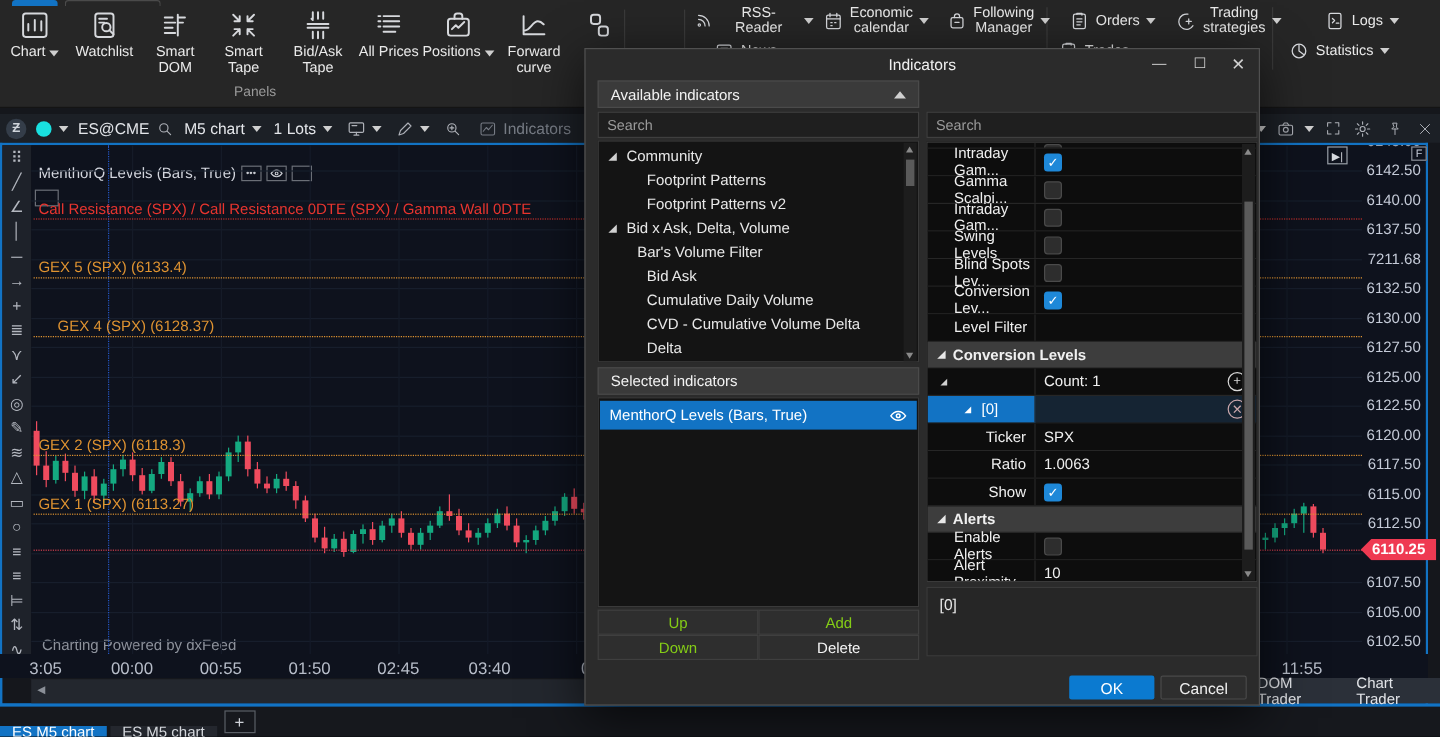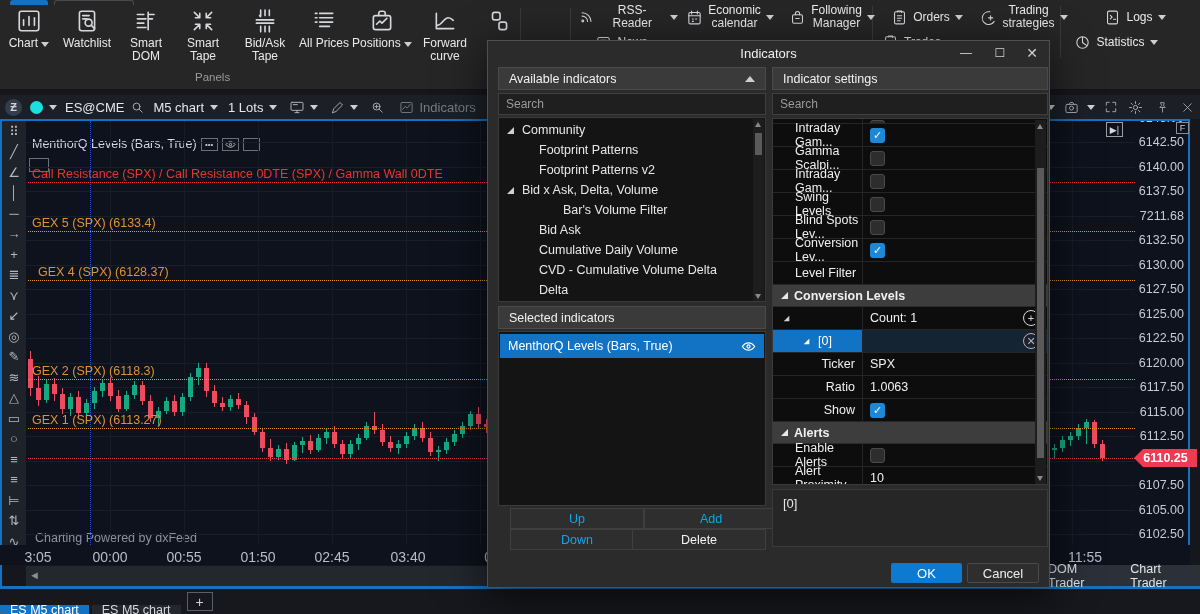--- a/index.html
+++ b/index.html
@@ -83,21 +83,21 @@
   .panel-hdr { position:absolute; background:#3a3a3a; border:1px solid #4a4a4a; color:#f2f2f2; font-size:12.5px; display:flex; align-items:center; padding:0 10px; }
   .searchbox { position:absolute; background:#1f1f1f; border:1px solid #3f3f3f; color:#9a9a9a; font-size:12px; display:flex; align-items:center; padding:0 7px; }
   .listpane { position:absolute; background:#141414; border:1px solid #3a3a3a; overflow:hidden; }
   .tree-row { position:absolute; left:0; width:100%; height:20px; display:flex; align-items:center; color:#e8e8e8; font-size:12.5px; }
   .tri-exp { width:0; height:0; border-left:7px solid transparent; border-bottom:7px solid #d0d0d0; margin-right:8px; }
   .vscroll { position:absolute; width:11px; background:#1d1d1d; }
   .vs-thumb { position:absolute; left:2px; width:7px; background:#5a5a5a; }
   .vs-arr { position:absolute; left:2px; width:0; height:0; }
   .sel-row { position:absolute; left:1px; right:1px; height:24px; background:#1273c4; color:#fff; font-size:12.5px; display:flex; align-items:center; padding:0 8px; }
   .lbtn { position:absolute; background:#2e2e2e; border:1px solid #3f3f3f; display:flex; align-items:center; justify-content:center; font-size:12.5px; }
-  .lbtn.dis { color:#0ea5e9;margin-left:12px; } .lbtn.en { color:#f5f5f5; }
+  .lbtn.dis { color:#84cc16; } .lbtn.en { color:#f5f5f5; }
   .set-row { position:absolute; left:0; width:100%; display:flex; align-items:center; border-bottom:1px solid #262626; background:#0d0d0d; color:#f0f0f0; font-size:12.5px; }
   .set-row .lcell { width:90px; align-self:stretch; display:flex; align-items:center; border-right:1px solid #262626; }
   .set-row .vcell { flex:1; align-self:stretch; display:flex; align-items:center; padding-left:7px; position:relative; }
   .set-section { background:#3d3d3d; font-weight:bold; border-bottom:1px solid #2b2b2b; }
   .cb { width:15px; height:15px; border-radius:3px; }
   .cb.on { background:#1e88d8; display:flex; align-items:center; justify-content:center; color:#fff; font-size:11px; }
   .cb.off { background:#2d2d2d; border:1px solid #4a4a4a; }
   .circle-ic { width:16px; height:16px; border-radius:50%; border:1.4px solid #d8d8d8; color:#d8d8d8; display:flex; align-items:center; justify-content:center; font-size:11px; position:absolute; right:8px; }
   #desc-box { position:absolute; background:#262626; border:1px solid #3a3a3a; color:#e5e5e5; font-size:13px; padding:6px 10px; }
   #ok-btn { position:absolute; background:#0b7ad0; color:#fff; border-radius:2px; display:flex; align-items:center; justify-content:center; font-size:13px; }
@@ -611,21 +611,21 @@
       <div class="candle-body" style="left: 1058px; top: 301.28px; height: 5.88px; background: rgb(20, 169, 128);"></div>
       <div class="candle-wick" style="left: 1068px; top: 299.32px; height: 27.44px; background: rgb(239, 75, 94);"></div>
       <div class="candle-body" style="left: 1066px; top: 301.28px; height: 21.56px; background: rgb(239, 75, 94);"></div>
       <div class="candle-wick" style="left: 1076px; top: 318.92px; height: 21.56px; background: rgb(239, 75, 94);"></div>
       <div class="candle-body" style="left: 1074px; top: 322.84px; height: 14.21px; background: rgb(239, 75, 94);"></div>
       <div class="level-line" style="top: 61.18px; color: rgb(232, 53, 47);"></div>
       <div class="level-label" style="left: 6px; top: 46.18px; color: rgb(232, 53, 47);">Call Resistance (SPX) / Call Resistance 0DTE (SPX) / Gamma Wall 0DTE</div>
       <div class="level-line" style="top: 110.18px; color: rgb(223, 147, 49);"></div>
       <div class="level-label" style="left: 6px; top: 95.18px; color: rgb(223, 147, 49);">GEX 5 (SPX) (6133.4)</div>
       <div class="level-line" style="top: 159.474px; color: rgb(223, 147, 49);"></div>
-      <div class="level-label" style="left: 12px; top: 144.474px; color: rgb(223, 147, 49);">GEX 4 (SPX) (6128.37)</div>
+      <div class="level-label" style="left: 22px; top: 144.474px; color: rgb(223, 147, 49);">GEX 4 (SPX) (6128.37)</div>
       <div class="level-line" style="top: 258.16px; color: rgb(223, 147, 49);"></div>
       <div class="level-label" style="left: 6px; top: 243.16px; color: rgb(223, 147, 49);">GEX 2 (SPX) (6118.3)</div>
       <div class="level-line" style="top: 307.454px; color: rgb(223, 147, 49);"></div>
       <div class="level-label" style="left: 6px; top: 292.454px; color: rgb(223, 147, 49);">GEX 1 (SPX) (6113.27)</div>
       <div class="level-line" style="top: 337.05px; color: rgb(212, 63, 79);"></div>
     </div>
 
   <div id="price-axis" class="abs">
       <div class="price-lbl" style="top: -10.5px;">6145.00</div>
       <div class="price-lbl" style="top: 14px;">6142.50</div>
@@ -698,21 +698,21 @@
         <div class="tree-row" style="top: 22px; padding-left: 40px;">
           <span>Footprint Patterns</span>
         </div>
         <div class="tree-row" style="top: 42px; padding-left: 40px;">
           <span>Footprint Patterns v2</span>
         </div>
         <div class="tree-row" style="top: 62px; padding-left: 8px;">
           <span class="tri-exp"></span>
           <span>Bid x Ask, Delta, Volume</span>
         </div>
-        <div class="tree-row" style="top: 82px; padding-left: 64px;">
+        <div class="tree-row" style="top: 82px; padding-left: 32px;">
           <span>Bar's Volume Filter</span>
         </div>
         <div class="tree-row" style="top: 102px; padding-left: 40px;">
           <span>Bid Ask</span>
         </div>
         <div class="tree-row" style="top: 122px; padding-left: 40px;">
           <span>Cumulative Daily Volume</span>
         </div>
         <div class="tree-row" style="top: 142px; padding-left: 40px;">
           <span>CVD - Cumulative Volume Delta</span>
@@ -740,23 +740,20 @@
               <circle cx="12" cy="9" r="2.5"></circle>
             </g>
           </svg>
       </div>
     </div>
     <div class="lbtn dis" style="left:10px; top:467px; width:134px; height:21px;">Up</div>
     <div class="lbtn dis" style="left:144px; top:467px; width:134px; height:21px;">Add</div>
     <div class="lbtn dis" style="left:10px; top:488px; width:134px; height:21px;">Down</div>
     <div class="lbtn en" style="left:144px; top:488px; width:134px; height:21px;">Delete</div>
 
-    <div class="panel-hdr" style="left:284px; top:26px; width:276px; height:23px;">
-        <span>Indicator settings</span>
-      </div>
     <div class="searchbox" style="left:284px; top:52px; width:276px; height:22px;">
         <span>Search</span>
       </div>
     <div class="listpane" id="settings-pane" style="left:284px; top:77px; width:276px; height:367px; background:#0d0d0d;">
         <div class="set-row" style="top: 0px; height: 5px; overflow: hidden;">
           <div class="lcell"></div>
           <div class="vcell">
             <span class="cb off" style="margin-top:12px;"></span>
           </div>
         </div>

